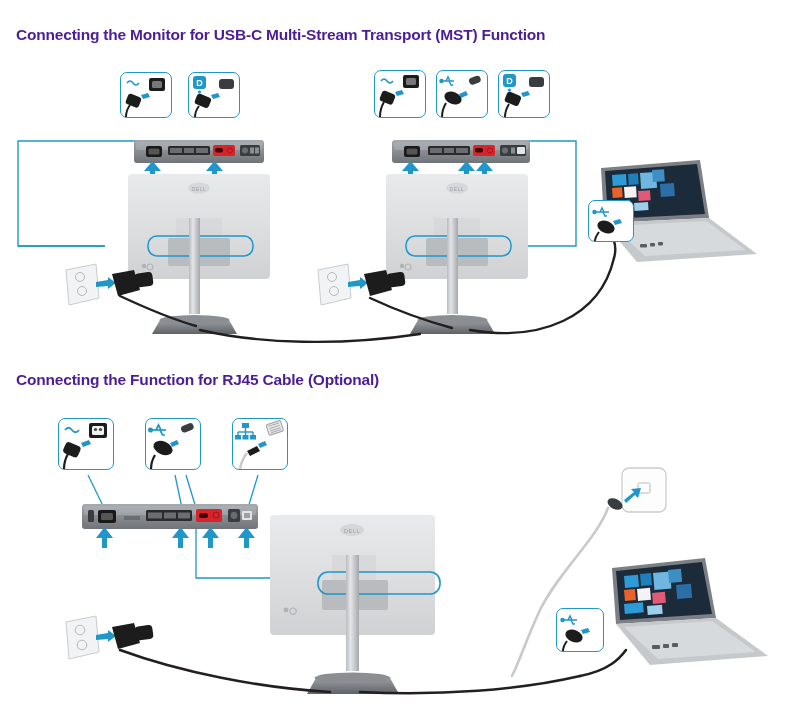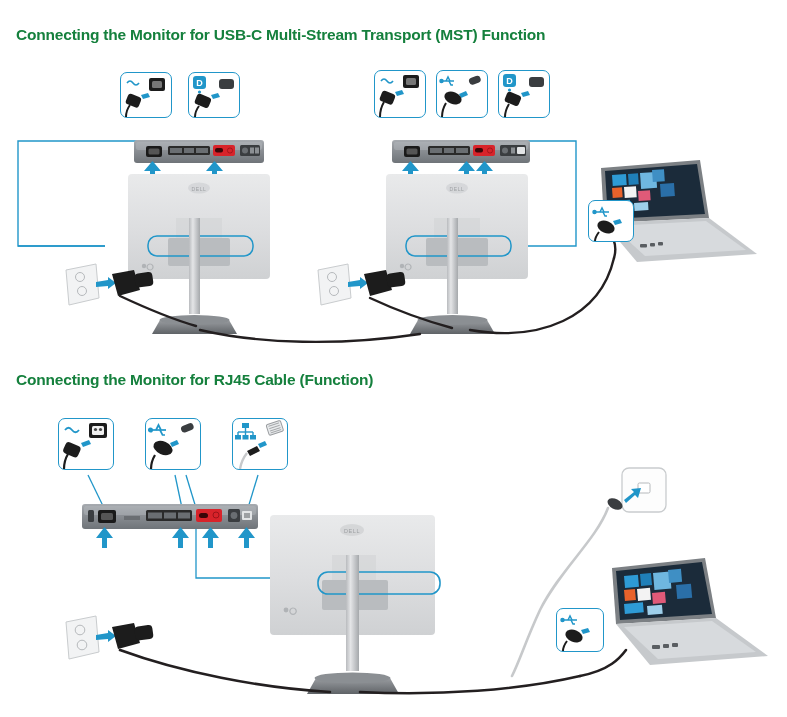--- a/index.html
+++ b/index.html
@@ -9,21 +9,21 @@
     font-family: "Liberation Sans", sans-serif;
     position: relative;
     overflow: hidden;
   }
   .page { position: relative; width: 787px; height: 717px; }
 
   .section-title {
     position: absolute;
     font-size: 15.5px;
     font-weight: bold;
-    color: #15803d;
+    color: #4c1d95;
     letter-spacing: -0.2px;
     white-space: nowrap;
   }
   #title-mst { left: 16px; top: 26px; }
   #title-rj45 { left: 16px; top: 371px; }
 
   .diagram { position: absolute; left: 0; width: 787px; }
   #diagram-mst { top: 58px; height: 295px; }
   #diagram-rj45 { top: 400px; height: 317px; }
 
@@ -37,21 +37,21 @@
     border-radius: 7px;
   }
 </style>
 </head>
 <body>
 
 <div class="page">
 
   <div class="section-title" id="title-mst">Connecting the Monitor for USB-C Multi-Stream Transport (MST) Function</div>
 
-  <div class="section-title" id="title-rj45">Connecting the Monitor for RJ45 Cable (Function)</div>
+  <div class="section-title" id="title-rj45">Connecting the Function for RJ45 Cable (Optional)</div>
 
   <div class="diagram" id="diagram-mst">
     <svg class="art" width="787" height="300" viewBox="0 0 787 300">
       <defs>
         <linearGradient id="monBack" x1="0" y1="0" x2="0" y2="1">
           <stop offset="0%" stop-color="#e9eaeb"></stop>
           <stop offset="55%" stop-color="#dcdddf"></stop>
           <stop offset="100%" stop-color="#cfd1d3"></stop>
         </linearGradient>
         <linearGradient id="ioPanel" x1="0" y1="0" x2="0" y2="1">

